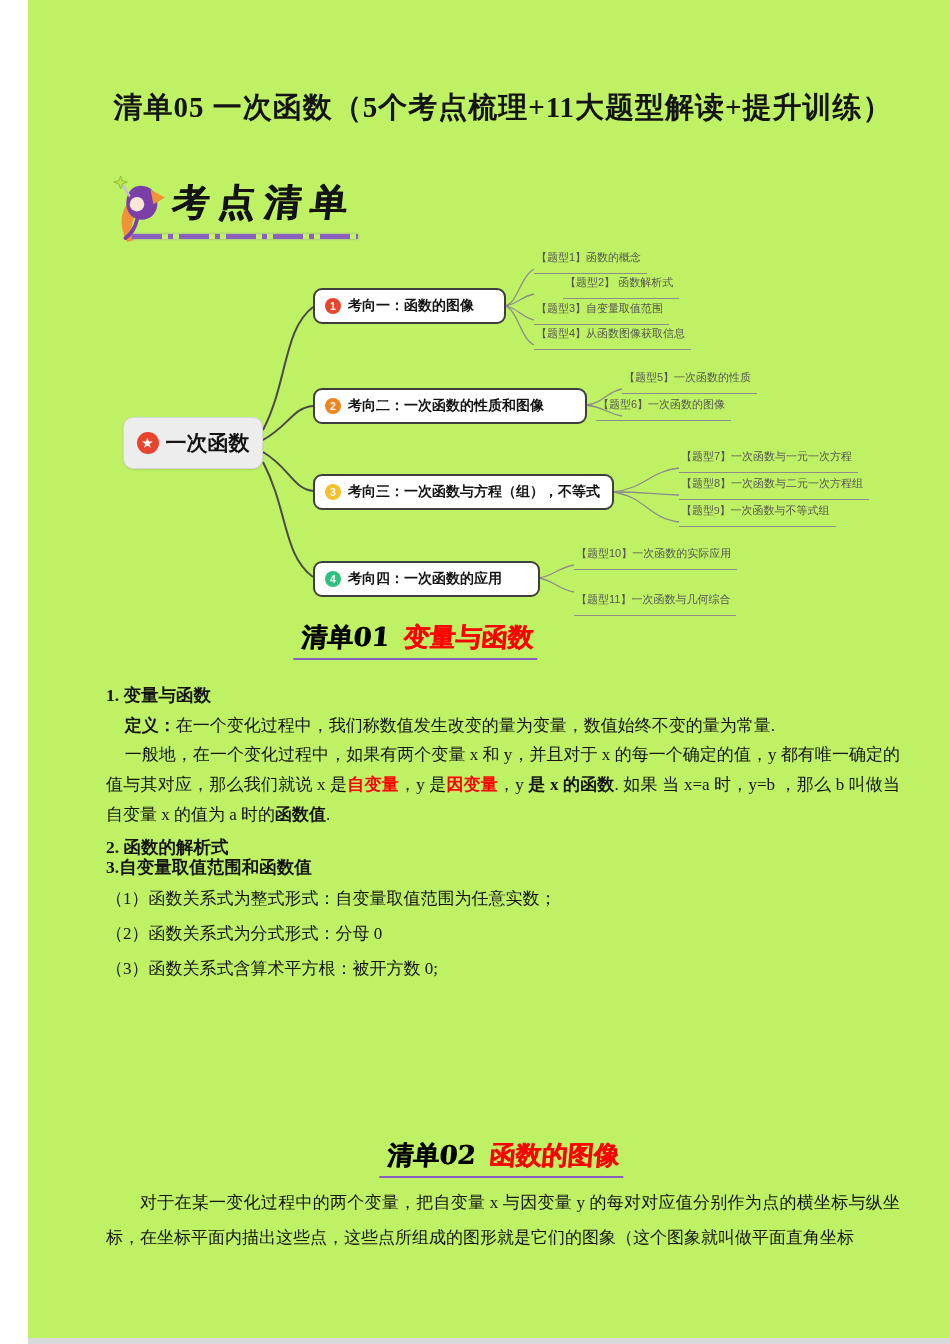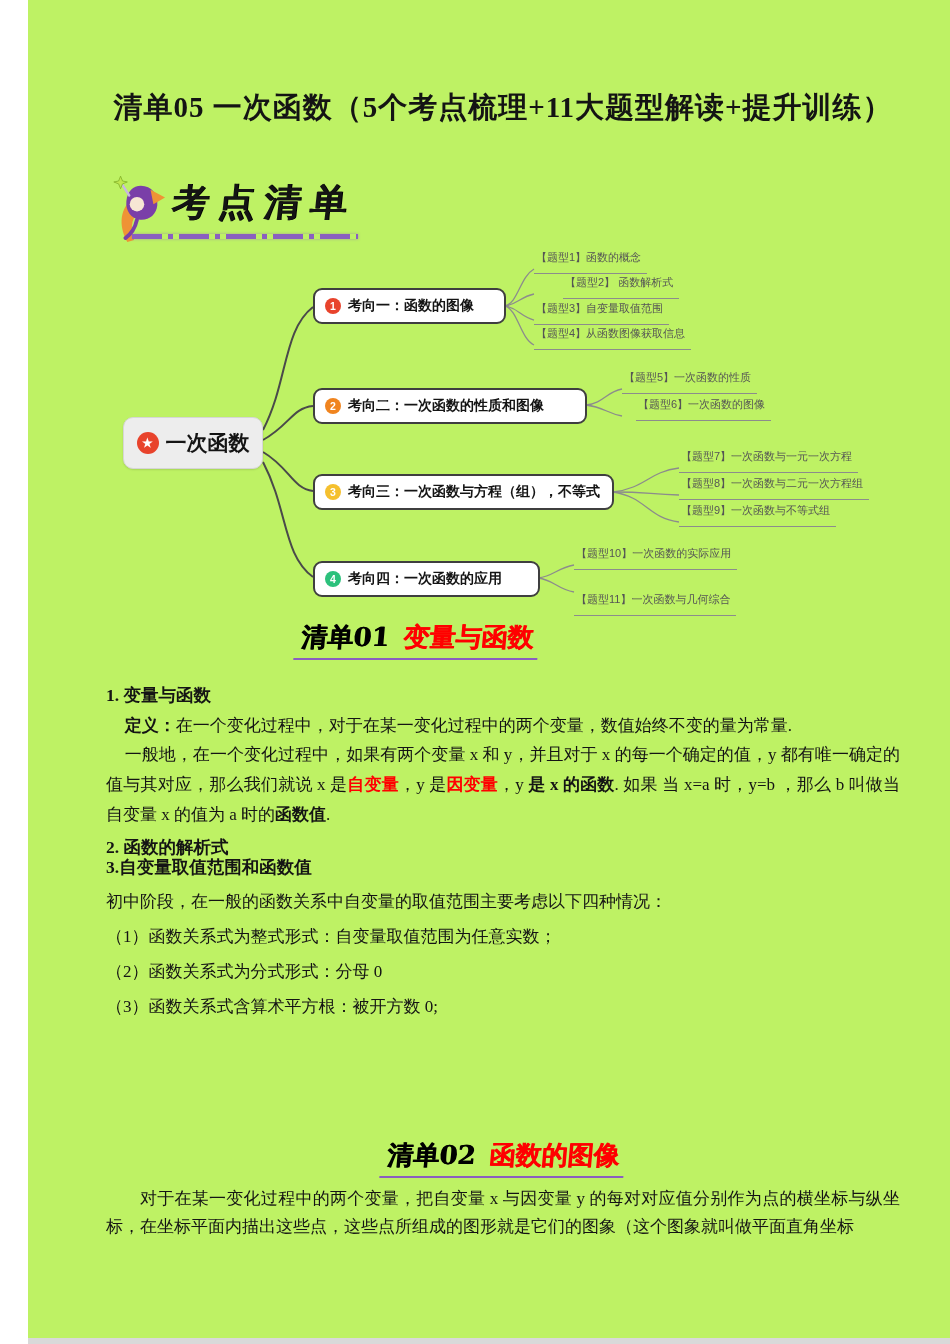--- a/index.html
+++ b/index.html
@@ -50,21 +50,21 @@
   .doc-body{position:absolute;left:78px;top:683px;width:794px;font-size:17px;line-height:30px;}
   .sub-head{font-weight:bold;font-size:17.5px;line-height:24px;margin:0;}
   .p{margin:0;}
   .p-def{margin-top:5px;line-height:28px;text-indent:1.1em;}
   .p-general{line-height:30px;text-indent:1.1em;text-align:justify;}
   .h2{margin-top:5px;}
   .p-formula{line-height:40px;text-indent:1.1em;text-align:justify;}
   .h3{margin-top:-4px;}
   .p-intro{margin-top:8px;}
   .case-line{margin-top:5px;}
-  .s2-para{position:absolute;left:78px;top:1185px;width:794px;font-size:17px;line-height:28px;
+  .s2-para{position:absolute;left:78px;top:1185px;width:794px;font-size:17px;line-height:35px;
            text-indent:2em;text-align:justify;}
 
   
   .seg-n{}
   .seg-b{font-weight:bold;}
   .seg-rb{font-weight:bold;color:#ff0000;}
   .seg-m{font-family:"Liberation Serif",serif;font-style:italic;font-size:19px;}
   .seg-mp{font-family:"Liberation Serif",serif;font-size:25px;line-height:0;vertical-align:-2px;}
   .seg-ms{font-family:"Liberation Serif",serif;font-size:12px;vertical-align:9px;}
 
@@ -139,42 +139,41 @@
     <span class="mm-badge" style="background: rgb(44, 193, 124);">4</span>
     <span>考向四：一次函数的应用</span>
   </div>
 
   <div class="mm-leaf" style="left:506px;top:250px;">【题型1】函数的概念</div>
   <div class="mm-leaf" style="left:535px;top:275px;">【题型2】 函数解析式</div>
   <div class="mm-leaf" style="left:506px;top:301px;">【题型3】自变量取值范围</div>
   <div class="mm-leaf" style="left:506px;top:326px;">【题型4】从函数图像获取信息</div>
 
   <div class="mm-leaf" style="left:594px;top:370px;">【题型5】一次函数的性质</div>
-  <div class="mm-leaf" style="left:608px;top:397px;">【题型6】一次函数的图像</div>
+  <div class="mm-leaf" style="left:568px;top:397px;">【题型6】一次函数的图像</div>
 
   <div class="mm-leaf" style="left:651px;top:449px;">【题型7】一次函数与一元一次方程</div>
   <div class="mm-leaf" style="left:651px;top:476px;">【题型8】一次函数与二元一次方程组</div>
-  <div class="mm-leaf" style="left:651px;top:503px;">【题型9】一次函数与不等式组</div>
+  <div class="mm-leaf" style="left:651px;top:503px;font-family:Liberation Serif, serif;">【题型9】一次函数与不等式组</div>
 
   <div class="mm-leaf" style="left:546px;top:546px;">【题型10】一次函数的实际应用</div>
   <div class="mm-leaf" style="left:546px;top:592px;text-align:right;">【题型11】一次函数与几何综合</div>
 
   <div class="sec-head" style="top:620px;">
     <span class="inner" style="position:relative;left:-86px;">
       <span class="prefix">清单01</span><span class="red">变量与函数</span>
     </span>
   </div>
 
   <div class="doc-body">
     <p class="sub-head">1. 变量与函数</p>
-    <p class="p p-def"><span class="seg-b">定义：</span><span class="seg-n">在一个变化过程中，对于在某一变化过程中的两个变量，数值始终不变的量为常量.</span></p>
+    <p class="p p-def"><span class="seg-b">定义：</span><span class="seg-n">在一个变化过程中，我们称数值发生改变的量为变量，数值始终不变的量为常量.</span></p>
     <p class="p p-general"><span class="seg-n">一般地，在一个变化过程中，如果有两个变量 x 和  y，并且对于 x 的每一个确定的值，y 都有唯一确定的值与其对应，那么我们就说 x 是</span><span class="seg-rb">自变量</span><span class="seg-n">，y 是</span><span class="seg-rb">因变量</span><span class="seg-n">，y </span><span class="seg-b">是 x 的函数</span><span class="seg-n">. 如果 当 x=a 时，y=b ，那么 b 叫做当自变量 x 的值为 a 时的</span><span class="seg-b">函数值</span><span class="seg-n">.</span></p>
     <p class="sub-head h2">2. 函数的解析式</p>
     <p class="sub-head h3">3.自变量取值范围和函数值</p>
-    <p class="p p-intro">初中阶段，在一般的函数关系中自变量的取值范围主要考虑以下四种情况：</p>
     <p class="p case-line">（1）函数关系式为整式形式：自变量取值范围为任意实数；</p>
     <p class="p case-line">（2）函数关系式为分式形式：分母 0</p>
     <p class="p case-line">（3）函数关系式含算术平方根：被开方数 0;</p>
   </div>
 
   <div class="sec-head" style="top:1138px;">
     <span class="inner">
       <span class="prefix">清单02</span><span class="red">函数的图像</span>
     </span>
   </div>

